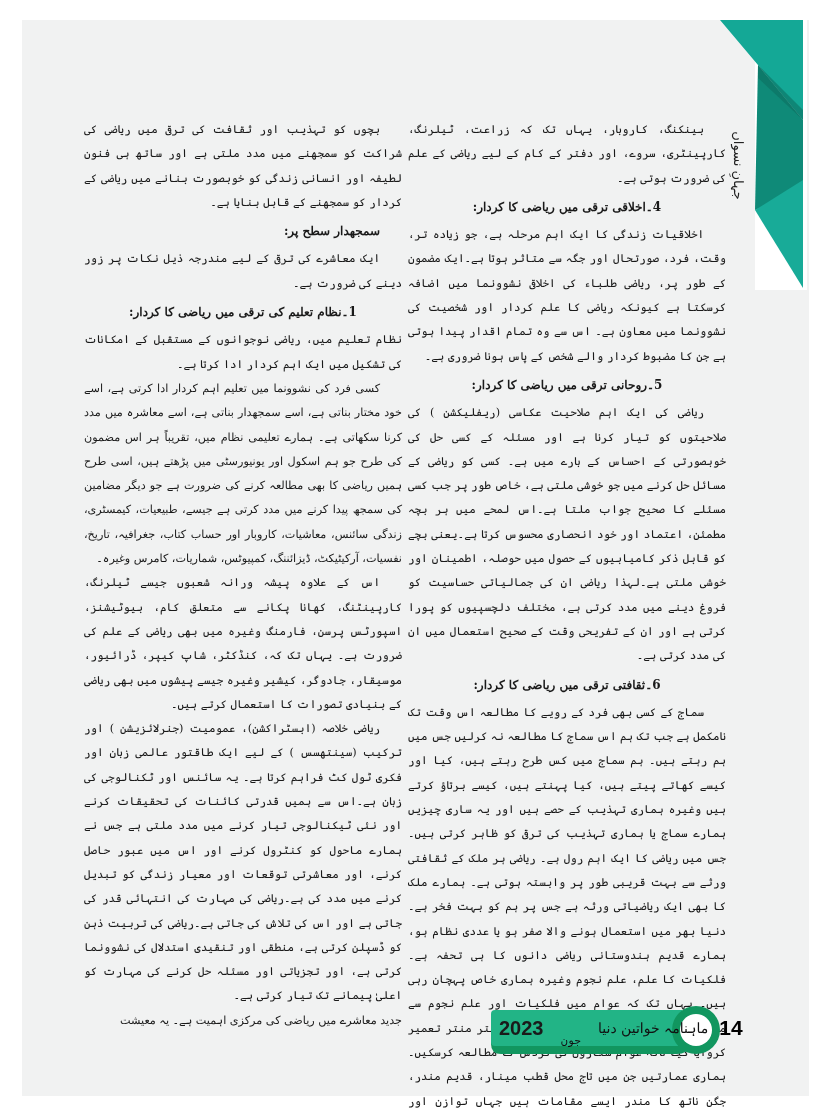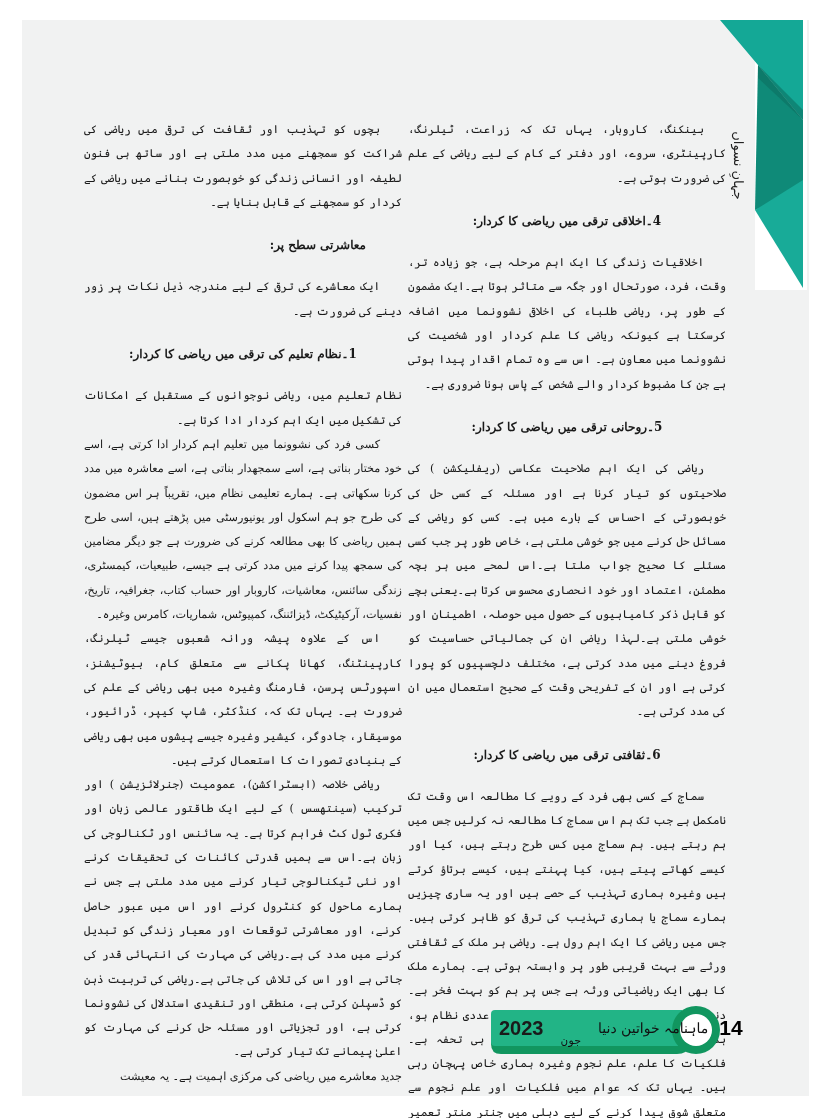--- a/index.html
+++ b/index.html
@@ -26,21 +26,21 @@
   }
   .col {
     position:absolute; top:118px; direction:rtl; text-align:justify;
     font-family:"DejaVu Serif", serif; font-size:11.2px; line-height:24.3px; color:#1a1a1a;
   }
   .col.right { left:408px; width:318px; }
   .col.left  { left:84px;  width:318px; top:118px; }
   .col p { margin:0; }
   .col p.indent { text-indent:22px; }
   .col h3 {
-    margin:18px; font-size:12px; font-weight:bold; text-align:center; line-height:24.3px;
+    margin:4px; font-size:12px; font-weight:bold; text-align:center; line-height:24.3px;
   }
   .col h3.start { text-align:right; padding-right:18px; }
   .footer {
     position:absolute; left:487px; top:1004px; width:246px; height:62px;
   }
   .footer svg { position:absolute; left:0; top:0; }
   .footer .pub {
     position:absolute; left:111px; top:16px; font-family:"DejaVu Serif", serif;
     font-size:14px; color:#111; direction:rtl; white-space:nowrap;
   }
@@ -80,21 +80,21 @@
     <p class="indent">بینکنگ، کاروبار، یہاں تک کہ زراعت، ٹیلرنگ، کارپینٹری، سروے، اور دفتر کے کام کے لیے ریاضی کے علم کی ضرورت ہوتی ہے۔</p>
     <h3>4۔اخلاقی ترقی میں ریاضی کا کردار:</h3>
     <p class="indent">اخلاقیات زندگی کا ایک اہم مرحلہ ہے، جو زیادہ تر، وقت، فرد، صورتحال اور جگہ سے متاثر ہوتا ہے۔ایک مضمون کے طور پر، ریاضی طلباء کی اخلاقی نشوونما میں اضافہ کرسکتا ہے کیونکہ ریاضی کا علم کردار اور شخصیت کی نشوونما میں معاون ہے۔ اس سے وہ تمام اقدار پیدا ہوتی ہے جن کا مضبوط کردار والے شخص کے پاس ہونا ضروری ہے۔</p>
     <h3>5۔روحانی ترقی میں ریاضی کا کردار:</h3>
     <p class="indent">ریاضی کی ایک اہم صلاحیت عکاسی (ریفلیکشن ) کی صلاحیتوں کو تیار کرنا ہے اور مسئلہ کے کسی حل کی خوبصورتی کے احساس کے بارے میں ہے۔ کسی کو ریاضی کے مسائل حل کرنے میں جو خوشی ملتی ہے، خاص طور پر جب کسی مسئلے کا صحیح جواب ملتا ہے۔اس لمحے میں ہر بچہ مطمئن، اعتماد اور خود انحصاری محسوس کرتا ہے۔یعنی بچے کو قابل ذکر کامیابیوں کے حصول میں حوصلہ، اطمینان اور خوشی ملتی ہے۔لہذا ریاضی ان کی جمالیاتی حساسیت کو فروغ دینے میں مدد کرتی ہے، مختلف دلچسپیوں کو پورا کرتی ہے اور ان کے تفریحی وقت کے صحیح استعمال میں ان کی مدد کرتی ہے۔</p>
     <h3>6۔ثقافتی ترقی میں ریاضی کا کردار:</h3>
     <p class="indent">سماج کے کسی بھی فرد کے رویے کا مطالعہ اس وقت تک نامکمل ہے جب تک ہم اس سماج کا مطالعہ نہ کرلیں جس میں ہم رہتے ہیں۔ ہم سماج میں کس طرح رہتے ہیں، کیا اور کیسے کھاتے پیتے ہیں، کیا پہنتے ہیں، کیسے برتاؤ کرتے ہیں وغیرہ ہماری تہذیب کے حصے ہیں اور یہ ساری چیزیں ہمارے سماج یا ہماری تہذیب کی ترقی کو ظاہر کرتی ہیں۔ جس میں ریاضی کا ایک اہم رول ہے۔ ریاضی ہر ملک کے ثقافتی ورثے سے بہت قریبی طور پر وابستہ ہوتی ہے۔ ہمارے ملک کا بھی ایک ریاضیاتی ورثہ ہے جس پر ہم کو بہت فخر ہے۔ دنیا بھر میں استعمال ہونے والا صفر ہو یا عددی نظام ہو، ہمارے قدیم ہندوستانی ریاضی دانوں کا ہی تحفہ ہے۔فلکیات کا علم، علم نجوم وغیرہ ہماری خاص پہچان رہی ہیں۔ یہاں تک کہ عوام میں فلکیات اور علم نجوم سے متعلق شوق پیدا کرنے کے لیے دہلی میں جنتر منتر تعمیر کروایا گیا تاکہ عوام ستاروں کی گردش کا مطالعہ کرسکیں۔ ہماری عمارتیں جن میں تاج محل قطب مینار، قدیم مندر، جگن ناتھ کا مندر ایسے مقامات ہیں جہاں توازن اور تناسب کا بہترین امتزاج دیکھنے کو ملتا ہے ان کی تعمیرات میں ریاضیاتی اصولوں کو مدنظر رکھا جاسکتا ہے۔</p>
   </div>
 <div class="col left" id="col-left">
     <p class="indent">بچوں کو تہذیب اور ثقافت کی ترقی میں ریاضی کی شراکت کو سمجھنے میں مدد ملتی ہے اور ساتھ ہی فنون لطیفہ اور انسانی زندگی کو خوبصورت بنانے میں ریاضی کے کردار کو سمجھنے کے قابل بنایا ہے۔</p>
-    <h3 class="start">معاشرتی سطح پر:</h3>
+    <h3 class="start">سمجھدار سطح پر:</h3>
     <p class="indent">ایک معاشرے کی ترقی کے لیے مندرجہ ذیل نکات پر زور دینے کی ضرورت ہے۔</p>
     <h3>1۔نظام تعلیم کی ترقی میں ریاضی کا کردار:</h3>
     <p>نظام تعلیم میں، ریاضی نوجوانوں کے مستقبل کے امکانات کی تشکیل میں ایک اہم کردار ادا کرتا ہے۔</p>
     <p class="indent">کسی فرد کی نشوونما میں تعلیم اہم کردار ادا کرتی ہے، اسے خود مختار بناتی ہے، اسے سمجھدار بناتی ہے، اسے معاشرہ میں مدد کرنا سکھاتی ہے۔ ہمارے تعلیمی نظام میں، تقریباً ہر اس مضمون کی طرح جو ہم اسکول اور یونیورسٹی میں پڑھتے ہیں، اسی طرح ہمیں ریاضی کا بھی مطالعہ کرنے کی ضرورت ہے جو دیگر مضامین کی سمجھ پیدا کرنے میں مدد کرتی ہے جیسے، طبیعیات، کیمسٹری، زندگی سائنس، معاشیات، کاروبار اور حساب کتاب، جغرافیہ، تاریخ، نفسیات، آرکیٹیکٹ، ڈیزائننگ، کمپیوٹس، شماریات، کامرس وغیرہ۔</p>
     <p class="indent">اس کے علاوہ پیشہ ورانہ شعبوں جیسے ٹیلرنگ، کارپینٹنگ، کھانا پکانے سے متعلق کام، بیوٹیشنز، اسپورٹس پرسن، فارمنگ وغیرہ میں بھی ریاضی کے علم کی ضرورت ہے۔ یہاں تک کہ، کنڈکٹر، شاپ کیپر، ڈرائیور، موسیقار، جادوگر، کیشیر وغیرہ جیسے پیشوں میں بھی ریاضی کے بنیادی تصورات کا استعمال کرتے ہیں۔</p>
     <p class="indent">ریاضی خلاصہ (ابسٹراکشن)، عمومیت (جنرلائزیشن ) اور ترکیب (سینتھسس ) کے لیے ایک طاقتور عالمی زبان اور فکری ٹول کٹ فراہم کرتا ہے۔ یہ سائنس اور ٹکنالوجی کی زبان ہے۔اس سے ہمیں قدرتی کائنات کی تحقیقات کرنے اور نئی ٹیکنالوجی تیار کرنے میں مدد ملتی ہے جس نے ہمارے ماحول کو کنٹرول کرنے اور اس میں عبور حاصل کرنے، اور معاشرتی توقعات اور معیار زندگی کو تبدیل کرنے میں مدد کی ہے۔ریاضی کی مہارت کی انتہائی قدر کی جاتی ہے اور اس کی تلاش کی جاتی ہے۔ریاضی کی تربیت ذہن کو ڈسپلن کرتی ہے، منطقی اور تنقیدی استدلال کی نشوونما کرتی ہے، اور تجزیاتی اور مسئلہ حل کرنے کی مہارت کو اعلیٰ پیمانے تک تیار کرتی ہے۔</p>
     <p>جدید معاشرے میں ریاضی کی مرکزی اہمیت ہے۔ یہ معیشت</p>
   </div>
 
 <div class="footer">

